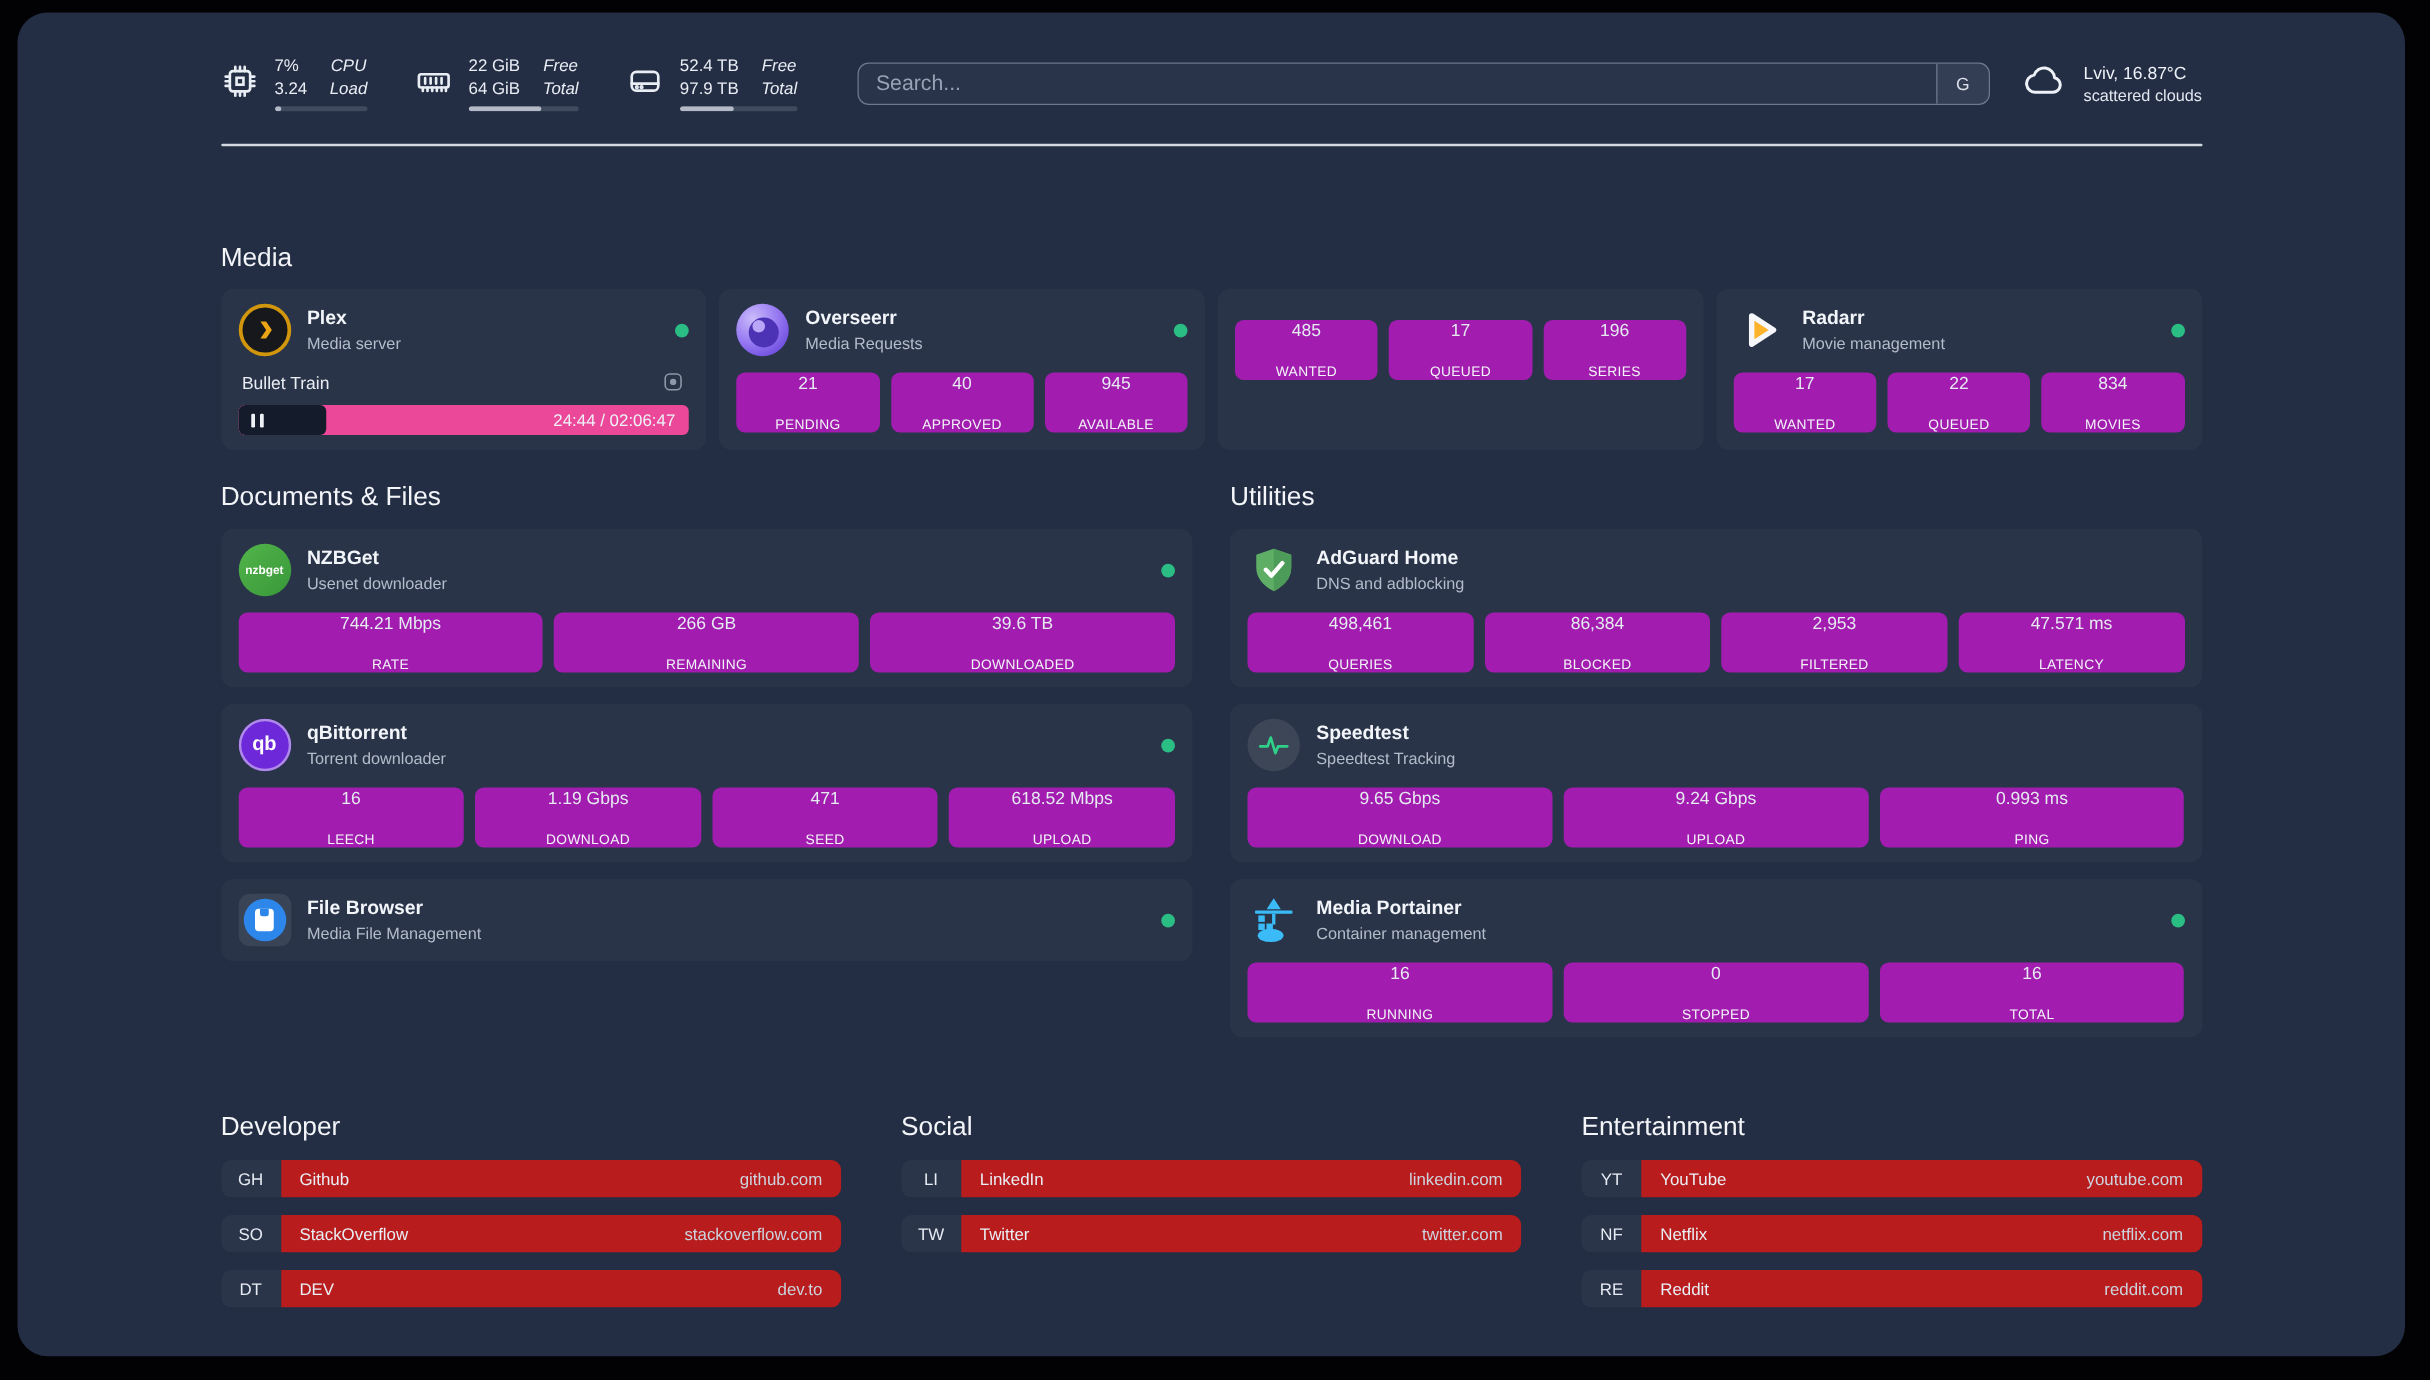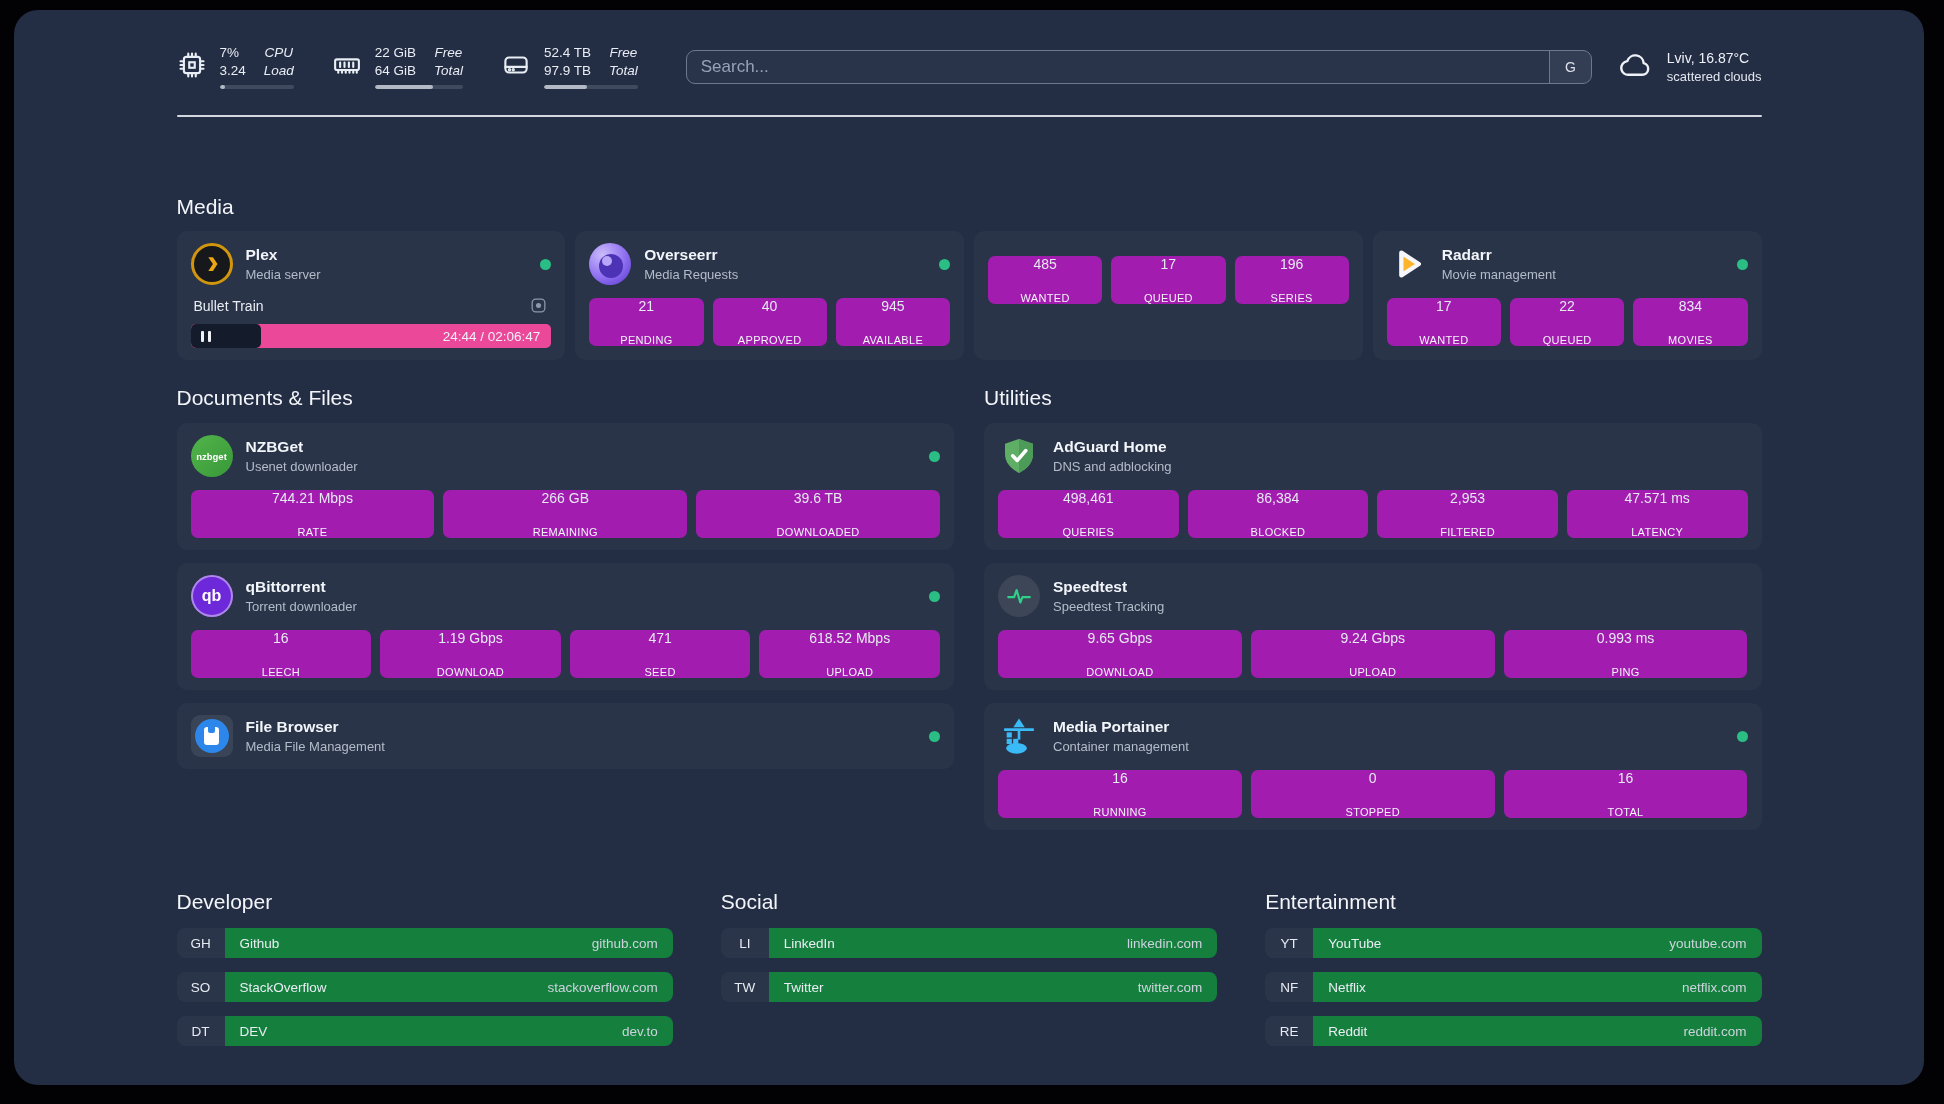--- a/index.html
+++ b/index.html
@@ -70,21 +70,21 @@
   .fb-tile { width:42px; height:42px; border-radius:9px; background:#3a4457; display:flex; align-items:center; justify-content:center; }
   .fb-circle { width:34px; height:34px; border-radius:50%; background:#2d87ea; display:flex; align-items:center; justify-content:center; }
   .fb-file { width:15px; height:18px; background:#fff; border-radius:3px; position:relative; }
   .fb-file::after { content:""; position:absolute; width:7px; height:6px; background:#2d87ea; left:4px; top:0; border-radius:0 0 2px 2px; }
   .speedtest-icon { width:42px; height:42px; border-radius:50%; background:#3d4657; display:flex; align-items:center; justify-content:center; }
 
   
   .links-grid { display:grid; grid-template-columns:repeat(3,1fr); column-gap:48px; margin-top:60px; align-items:start; }
   .link-row { display:flex; height:30px; border-radius:8px; overflow:hidden; margin-top:14px; font-size:13.5px; cursor:pointer; }
   .link-abbr { width:48px; background:#2b3549; color:#e6ebf3; display:flex; align-items:center; justify-content:center; font-weight:500; }
-  .link-bar { flex:1; background:#15803d; display:flex; align-items:center; padding:0 15px; color:#e9edf4; }
+  .link-bar { flex:1; background:#b91c1c; display:flex; align-items:center; padding:0 15px; color:#e9edf4; }
   .link-url { margin-left:auto; color:#ccd3de; }
 </style>
 </head>
 <body>
 
 <div class="panel">
   <div class="content">
 
     <div class="topbar">
 

